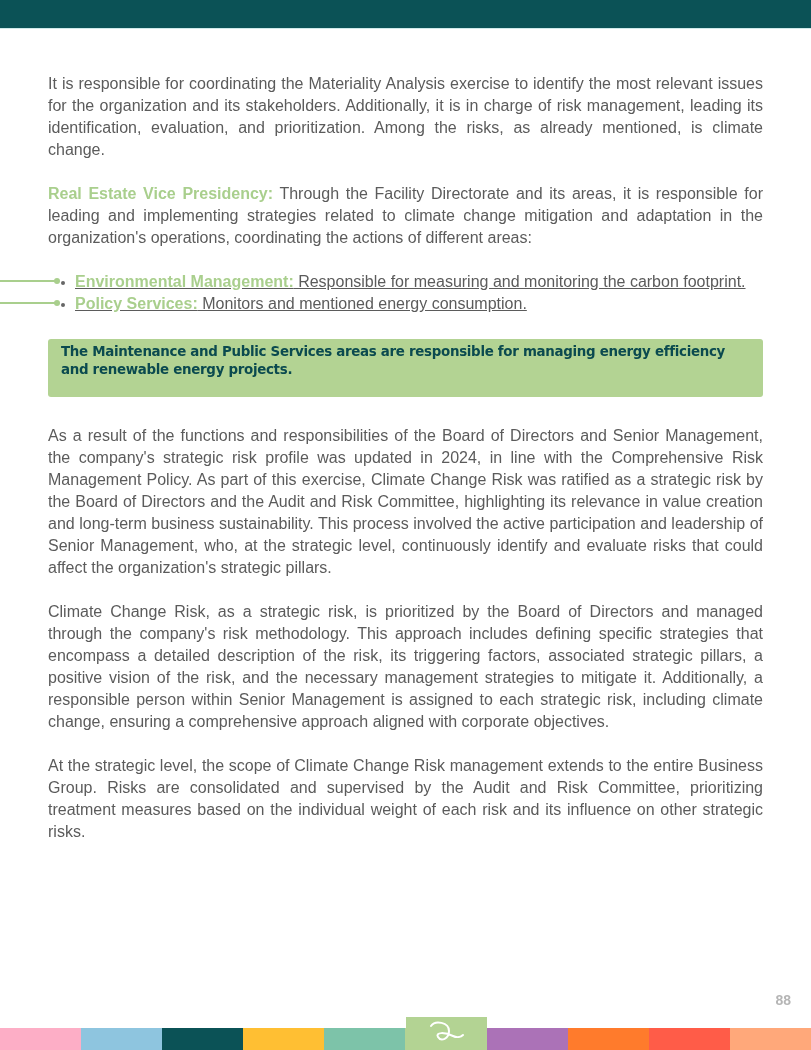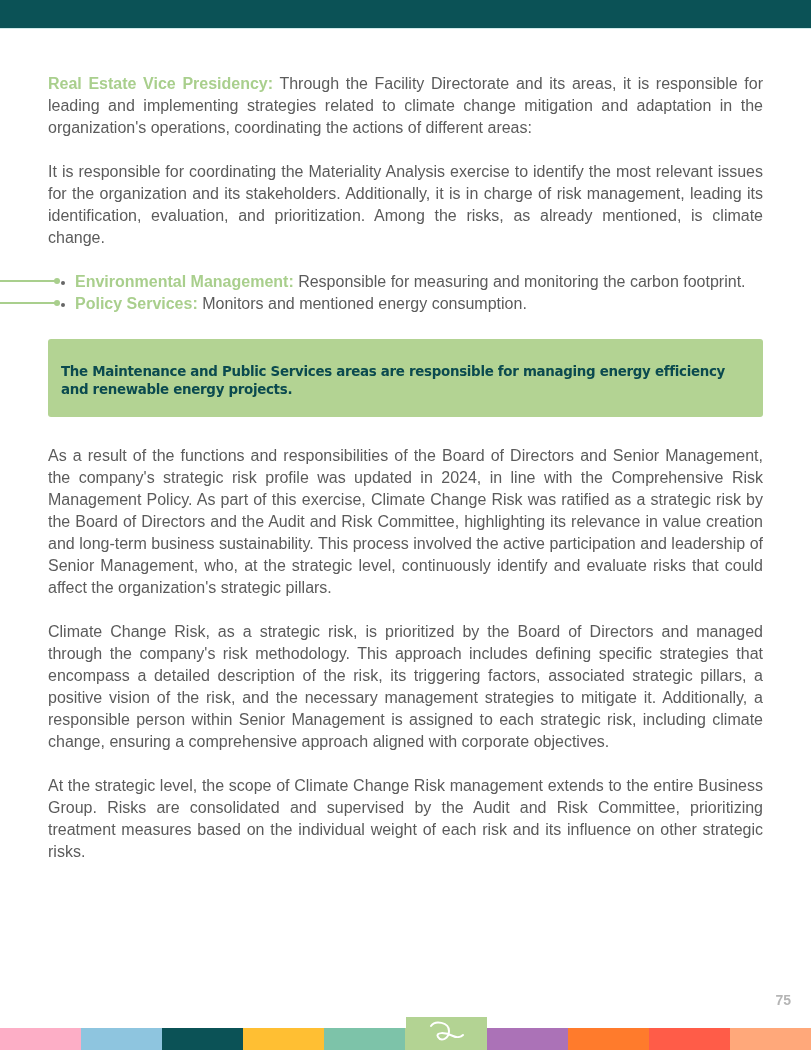--- a/index.html
+++ b/index.html
@@ -26,38 +26,39 @@
   .hl { color: #a9cf8d; font-weight: bold; }
   ul.areas {
     list-style: none; margin: 0 0 24px 0; padding: 0;
     position: relative;
   }
   ul.areas li {
     position: relative;
     padding-left: 27px;
     font-size: 16px; line-height: 22px;
     color: #5b5b5b;
+    text-decoration: underline;
   }
   ul.areas li .bullet {
     position: absolute; left: 13px; top: 10px;
     width: 4px; height: 4px; border-radius: 50%; background: #666;
   }
   ul.areas li .connector {
     position: absolute; left: -48px; top: 9px;
     width: 58px; height: 2px; background: #a9cf8d;
   }
   ul.areas li .connector::after {
     content: ""; position: absolute; right: -2px; top: -2px;
     width: 6px; height: 6px; border-radius: 50%; background: #a9cf8d;
   }
   .callout {
     margin: 0 0 28px 0;
     background: #b3d393;
     border-radius: 3px;
-    padding: 24px 13px 18px 13px;
+    padding: 4px 13px 18px 13px;
     font-family: "DejaVu Sans", sans-serif;
     font-weight: bold;
     font-size: 13.4px; line-height: 18px;
     color: #0b4a4f;
     letter-spacing: -0.3px;
   }
   .page-number {
     position: absolute; right: 20px; top: 992px;
     font-size: 14px; font-weight: bold; color: #b5b5b5;
   }
@@ -71,23 +72,23 @@
     background: #b3d393;
     display: flex; align-items: center; justify-content: center;
   }
 </style>
 </head>
 <body>
 
 <div class="top-band"></div>
 
 <div class="content">
+  <p class="body">It is responsible for coordinating the Materiality Analysis exercise to identify the most relevant issues for the organization and its stakeholders. Additionally, it is in charge of risk management, leading its identification, evaluation, and prioritization. Among the risks, as already mentioned, is climate change.</p>
+
   <p class="body"><span class="hl">Real Estate Vice Presidency:</span><span> Through the Facility Directorate and its areas, it is responsible for leading and implementing strategies related to climate change mitigation and adaptation in the organization's operations, coordinating the actions of different areas:</span></p>
-
-  <p class="body">It is responsible for coordinating the Materiality Analysis exercise to identify the most relevant issues for the organization and its stakeholders. Additionally, it is in charge of risk management, leading its identification, evaluation, and prioritization. Among the risks, as already mentioned, is climate change.</p>
 
   <ul class="areas">
     <li>
       <span class="connector"></span>
       <span class="bullet"></span>
       <span class="hl">Environmental Management:</span><span> Responsible for measuring and monitoring the carbon footprint.</span>
     </li>
     <li>
       <span class="connector"></span>
       <span class="bullet"></span>
@@ -95,21 +96,21 @@
     </li>
   </ul>
 
   <div class="callout">The Maintenance and Public Services areas are responsible for managing energy efficiency and renewable energy projects.</div>
 
   <p class="body">As a result of the functions and responsibilities of the Board of Directors and Senior Management, the company's strategic risk profile was updated in 2024, in line with the Comprehensive Risk Management Policy. As part of this exercise, Climate Change Risk was ratified as a strategic risk by the Board of Directors and the Audit and Risk Committee, highlighting its relevance in value creation and long-term business sustainability. This process involved the active participation and leadership of Senior Management, who, at the strategic level, continuously identify and evaluate risks that could affect the organization's strategic pillars.</p>
   <p class="body">Climate Change Risk, as a strategic risk, is prioritized by the Board of Directors and managed through the company's risk methodology. This approach includes defining specific strategies that encompass a detailed description of the risk, its triggering factors, associated strategic pillars, a positive vision of the risk, and the necessary management strategies to mitigate it. Additionally, a responsible person within Senior Management is assigned to each strategic risk, including climate change, ensuring a comprehensive approach aligned with corporate objectives.</p>
   <p class="body">At the strategic level, the scope of Climate Change Risk management extends to the entire Business Group. Risks are consolidated and supervised by the Audit and Risk Committee, prioritizing treatment measures based on the individual weight of each risk and its influence on other strategic risks.</p>
 </div>
 
-<div class="page-number">75</div>
+<div class="page-number">88</div>
 
 <div class="footer-bar">
   <div class="seg" style="background:#fdaec6"></div>
   <div class="seg" style="background:#8ec5df"></div>
   <div class="seg" style="background:#0b5256"></div>
   <div class="seg" style="background:#ffbf33"></div>
   <div class="seg" style="background:#7dc3a9"></div>
   <div class="seg" style="background:#b3d393"></div>
   <div class="seg" style="background:#ab72b7"></div>
   <div class="seg" style="background:#ff7b2c"></div>

